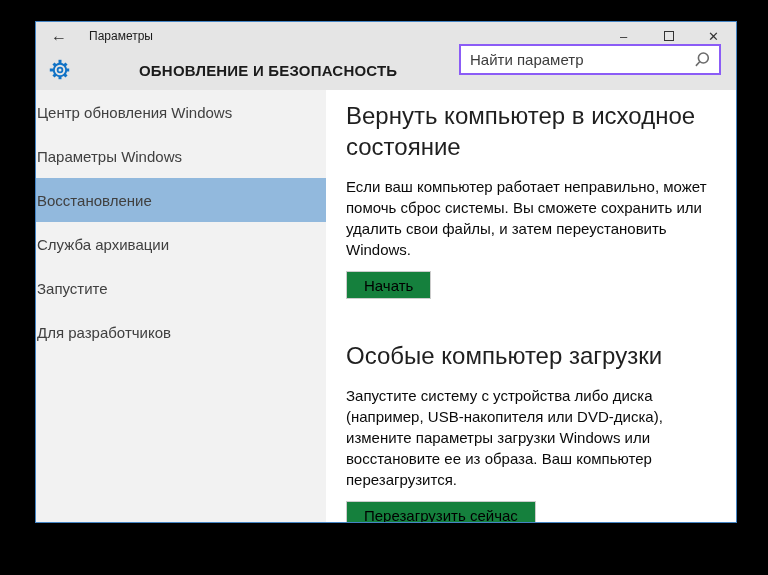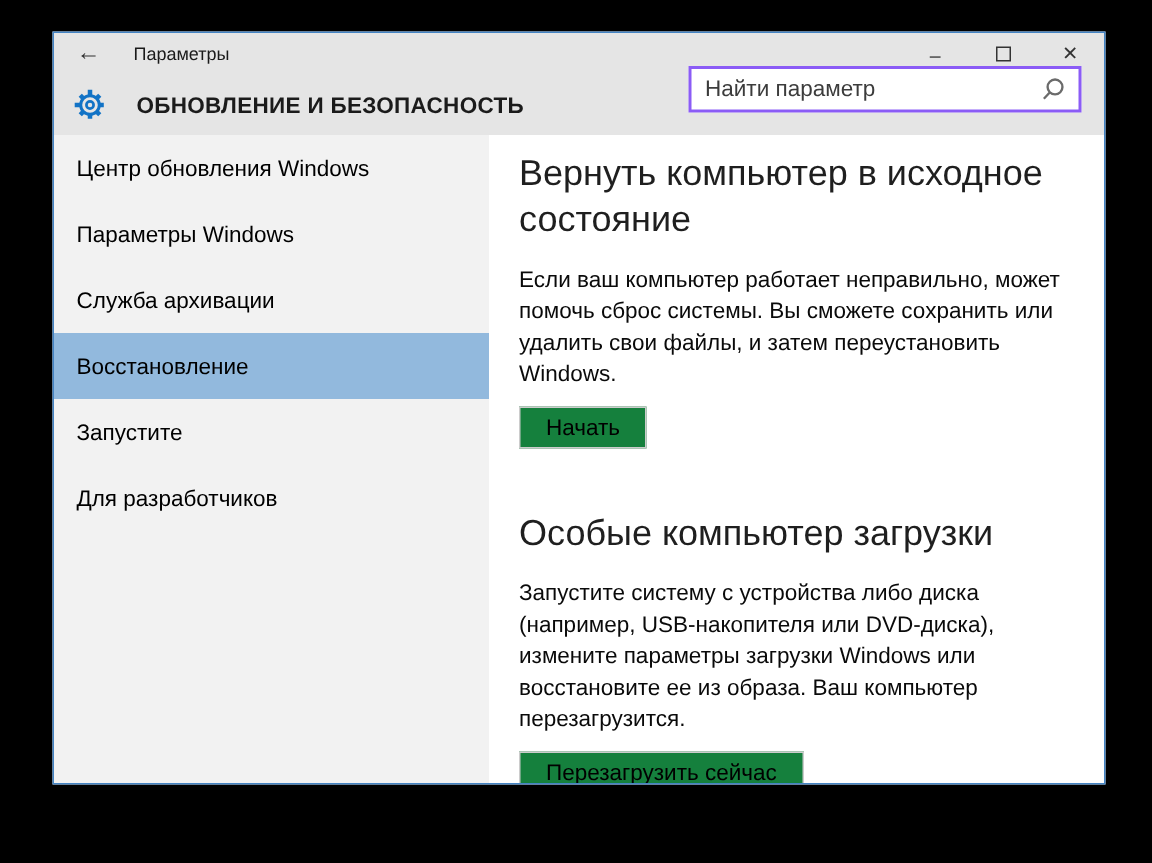--- a/index.html
+++ b/index.html
@@ -13,40 +13,40 @@
 
   
   .chrome{position:relative;height:68px;background:#e5e5e5;flex:0 0 auto;}
   .titlebar{position:relative;height:28px;display:flex;align-items:center;}
   .back-btn{width:30px;margin-left:8px;text-align:center;font-size:16px;color:#333;cursor:pointer;line-height:28px;}
   .win-title{font-size:12px;color:#1a1a1a;margin-left:15px;}
   .controls{position:absolute;right:0;top:0;height:28px;display:flex;}
   .ctl{width:45px;height:28px;display:flex;align-items:center;justify-content:center;color:#333;font-size:13px;cursor:pointer;}
   .ctl .sq{width:10px;height:10px;border:1px solid #333;display:block;}
 
-  .header-row{position:relative;height:40px;display:flex;align-items:center;}
+  .header-row{position:relative;height:40px;display:flex;align-items:center;gap:48px;}
   .gear{margin-left:13px;width:22px;height:22px;flex:0 0 auto;}
   .page-title{font-size:15px;font-weight:600;color:#1b1b1b;margin-left:20px;letter-spacing:.2px;}
   .searchbox{
     position:absolute;right:15px;top:-6px;width:262px;height:31px;
     background:#fff;border:2px solid #8b5cf6;display:flex;align-items:center;
   }
   .searchbox input{
     flex:1;border:none;outline:none;background:transparent;
     font-size:15px;color:#2b2b2b;padding:0 4px 0 9px;
   }
   .searchbox input::placeholder{color:#3c3c3c;opacity:1;}
   .search-ico{width:18px;height:18px;margin-right:8px;flex:0 0 auto;}
 
   
   .body-row{flex:1;display:flex;min-height:0;}
   .sidebar{width:290px;background:#f2f2f2;flex:0 0 auto;padding-top:0;}
   .side-item{
     height:44px;display:flex;align-items:center;
-    padding-left:15px;font-size:15px;color:#000000;cursor:pointer;
+    padding-left:1px;font-size:15px;color:#404040;cursor:pointer;
   }
   .side-item.selected{background:#92b9dd;}
 
   .main{flex:1;background:#fff;padding:10px 20px 0 20px;overflow:hidden;}
   .section-heading{
     font-size:24px;font-weight:300;line-height:31px;color:#1f1f1f;
     margin:0 0 14px 0;max-width:372px;
   }
   .section-body{
     font-size:15px;line-height:21px;color:#0a0a0a;margin:0 0 11px 0;max-width:368px;
@@ -105,22 +105,22 @@
             <line x1="5.9" y1="9.6" x2="2.6" y2="13.2" stroke="#6b6b6b" stroke-width="1.4"></line>
           </svg>
         </div>
       </div>
     </div>
 
     <div class="body-row">
       <div class="sidebar">
         <div class="side-item">Центр обновления Windows</div>
         <div class="side-item">Параметры Windows</div>
+        <div class="side-item selected">Восстановление</div>
         <div class="side-item">Служба архивации</div>
-        <div class="side-item selected">Восстановление</div>
         <div class="side-item">Запустите</div>
         <div class="side-item">Для разработчиков</div>
       </div>
 
       <div class="main">
         <div class="section">
           <h1 class="section-heading">Вернуть компьютер в исходное состояние</h1>
           <p class="section-body">Если ваш компьютер работает неправильно, может помочь сброс системы. Вы сможете сохранить или удалить свои файлы, и затем переустановить Windows.</p>
           <button class="action-btn">Начать</button>
         </div>

